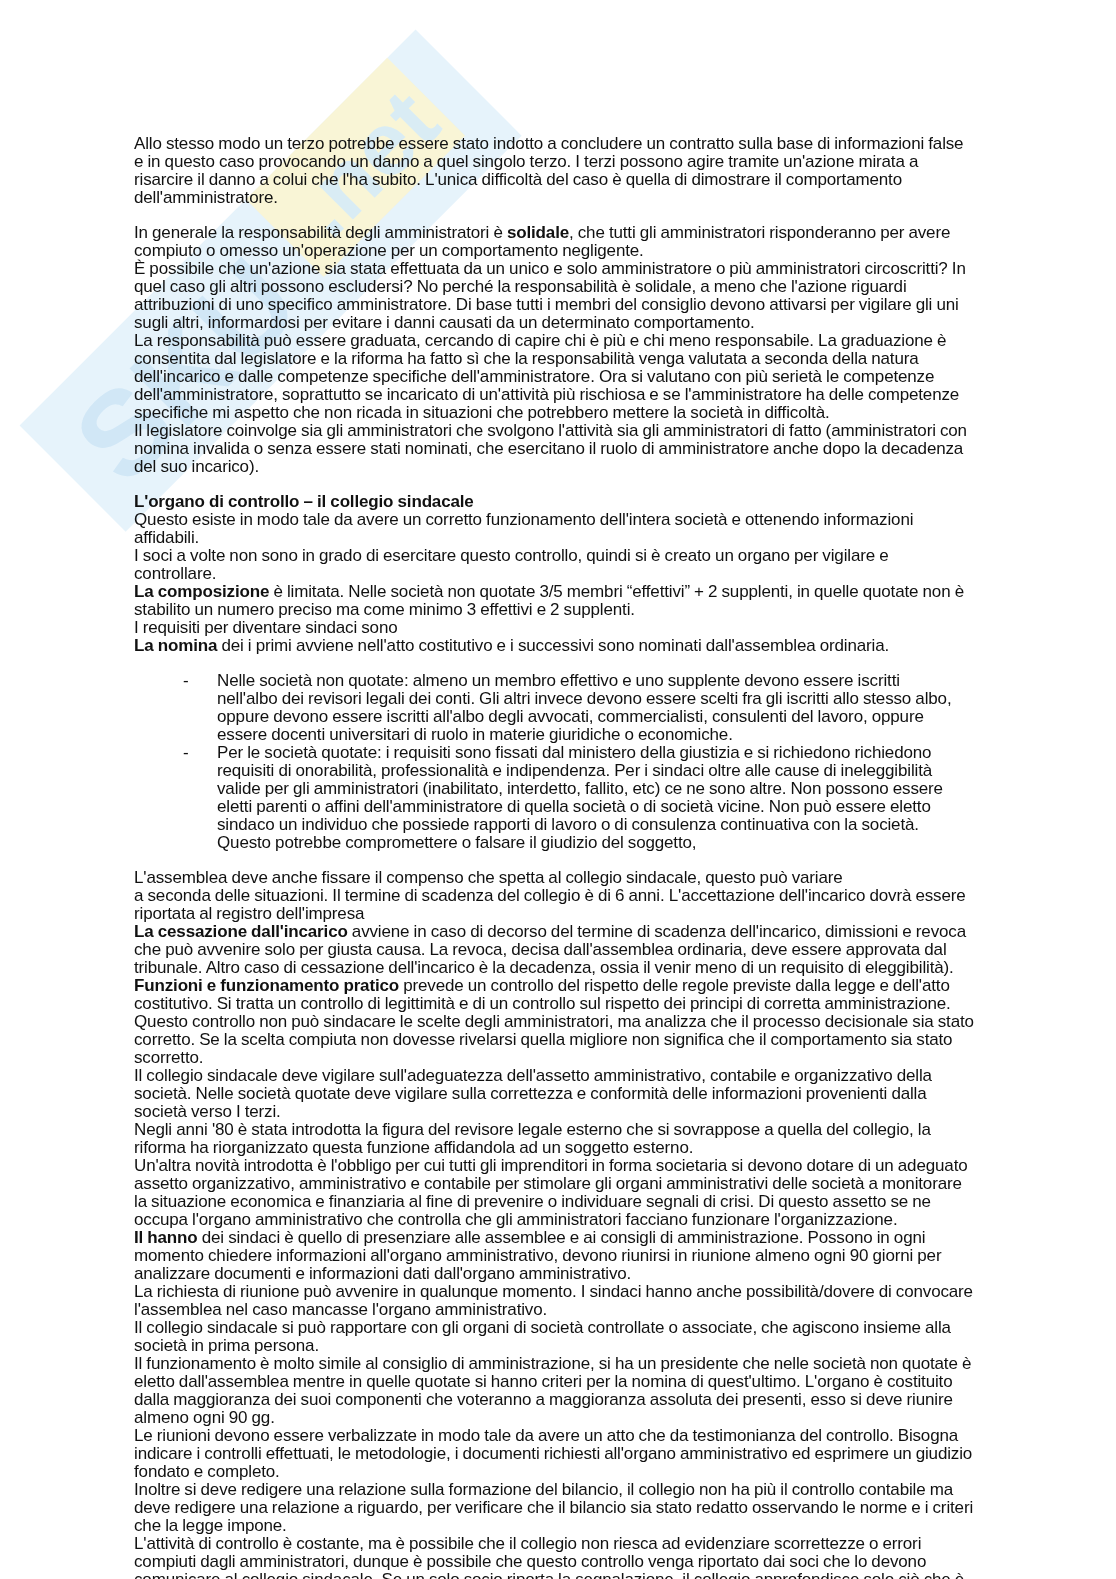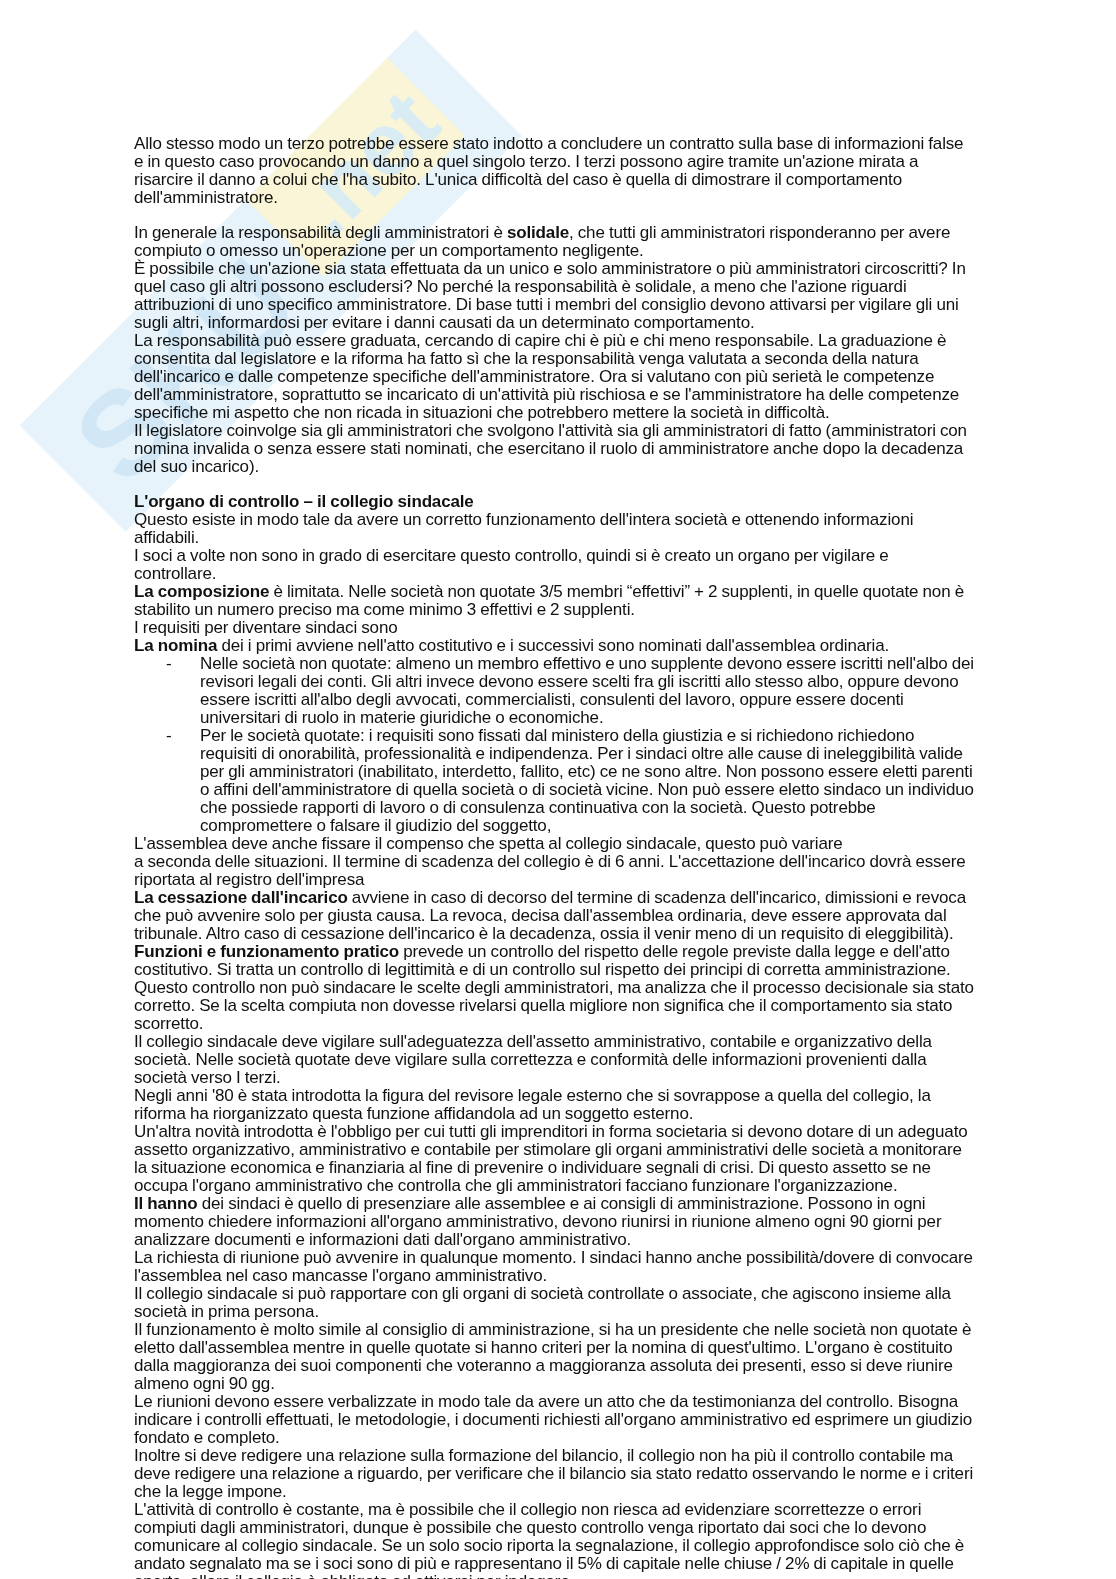--- a/index.html
+++ b/index.html
@@ -42,21 +42,21 @@
       height: 17px;
     }
     .heading {
       font-weight: bold;
     }
     .b {
       font-weight: bold;
     }
     ul.dash {
       list-style: none;
-      margin: 0;
+      margin: 17px;
       padding: 0 0 0 66px;
     }
     ul.dash li {
       position: relative;
       margin: 0;
     }
     ul.dash li::before {
       content: "-";
       position: absolute;
       left: -34px;

